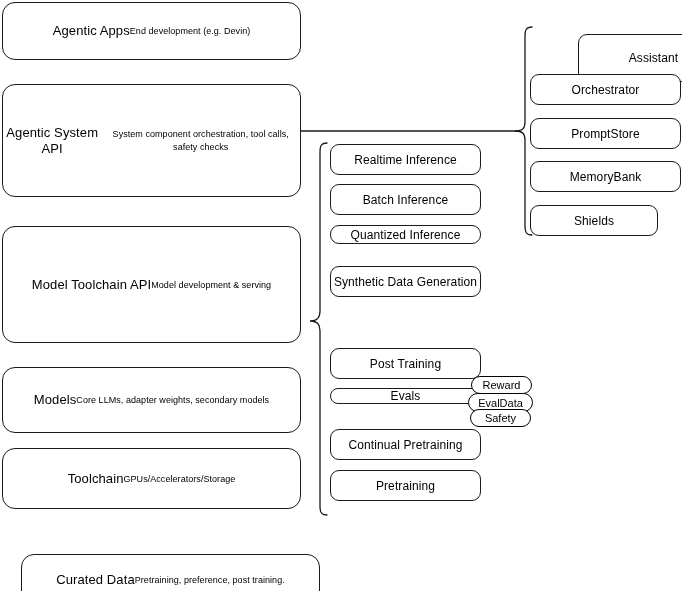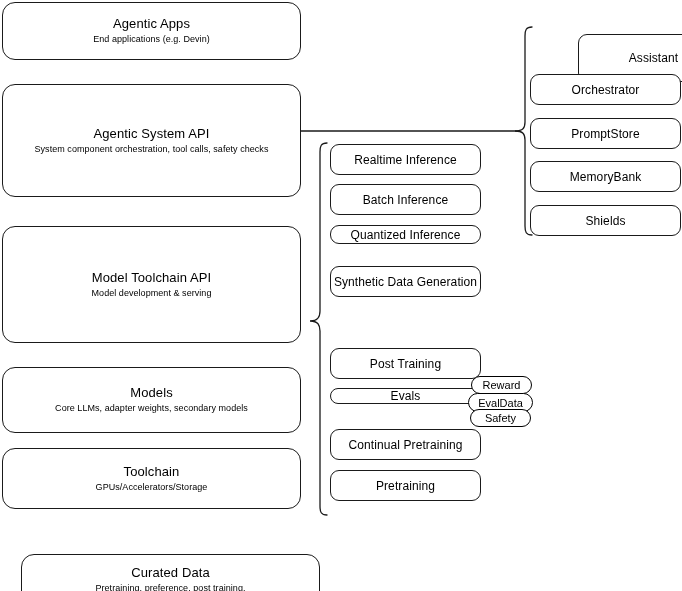--- a/index.html
+++ b/index.html
@@ -15,21 +15,21 @@
     font-family: "Liberation Sans", sans-serif;
     overflow: hidden;
   }
   .box {
     position: absolute;
     box-sizing: border-box;
     border: 1.3px solid #1a1a1a;
     border-radius: 11px;
     background: #ffffff;
     display: flex;
-    flex-direction: column;
+    flex-direction: row;
     align-items: center;
     justify-content: center;
     text-align: center;
     color: #000000;
   }
   .box .title {
     font-size: 13px;
     line-height: 16px;
     color: #000000;
     letter-spacing: 0.1px;
@@ -71,21 +71,21 @@
   }
   .connector svg { display: block; }
 </style>
 </head>
 <body>
 
 <div id="canvas">
 
   <div class="box layer-box" style="left:2px; top:2px; width:299px; height:58px;">
     <div class="title">Agentic Apps</div>
-    <div class="subtitle">End applications (e.g. Devin)</div>
+    <div class="subtitle">End development (e.g. Devin)</div>
   </div>
 
   <div class="box layer-box" style="left:2px; top:84px; width:299px; height:113px;justify-content:center;">
     <div class="title">Agentic System API</div>
     <div class="subtitle">System component orchestration, tool calls, safety checks</div>
   </div>
 
   <div class="box layer-box" style="left:2px; top:226px; width:299px; height:117px;">
     <div class="title">Model Toolchain API</div>
     <div class="subtitle">Model development &amp; serving</div>
@@ -129,21 +129,21 @@
   </div>
   <div class="box item-box" style="left:530px; top:74px; width:151px; height:31px;">
     <div class="title">Orchestrator</div>
   </div>
   <div class="box item-box" style="left:530px; top:118px; width:151px; height:31px;">
     <div class="title">PromptStore</div>
   </div>
   <div class="box item-box" style="left:530px; top:161px; width:151px; height:31px;">
     <div class="title">MemoryBank</div>
   </div>
-  <div class="box item-box" style="left:530px; top:205px; width:151px; height:31px;">
+  <div class="box item-box" style="left:530px; top:205px; width:128px; height:31px;">
     <div class="title">Shields</div>
   </div>
 
   <div class="brace" style="left:302px; top:140px; width:26px; height:380px;">
     <svg width="26" height="380" viewBox="0 0 26 380">
       <path d="M 25 3
                C 19 3, 18 6, 18 12
                L 18 171
                C 18 177, 16 181, 8 181
                C 16 181, 18 185, 18 191

